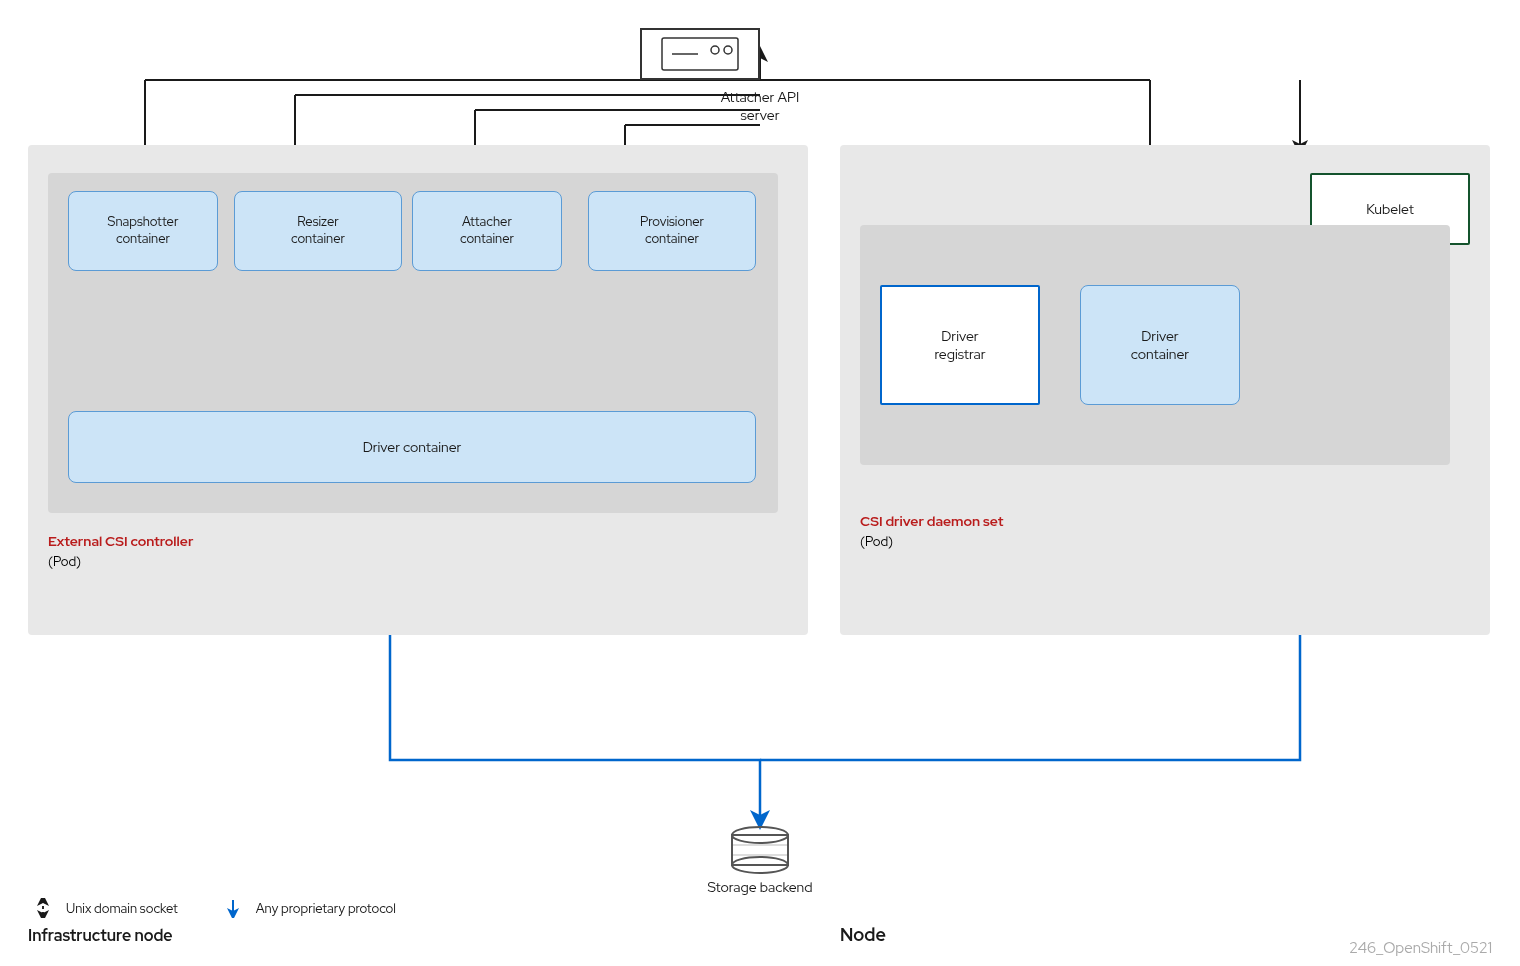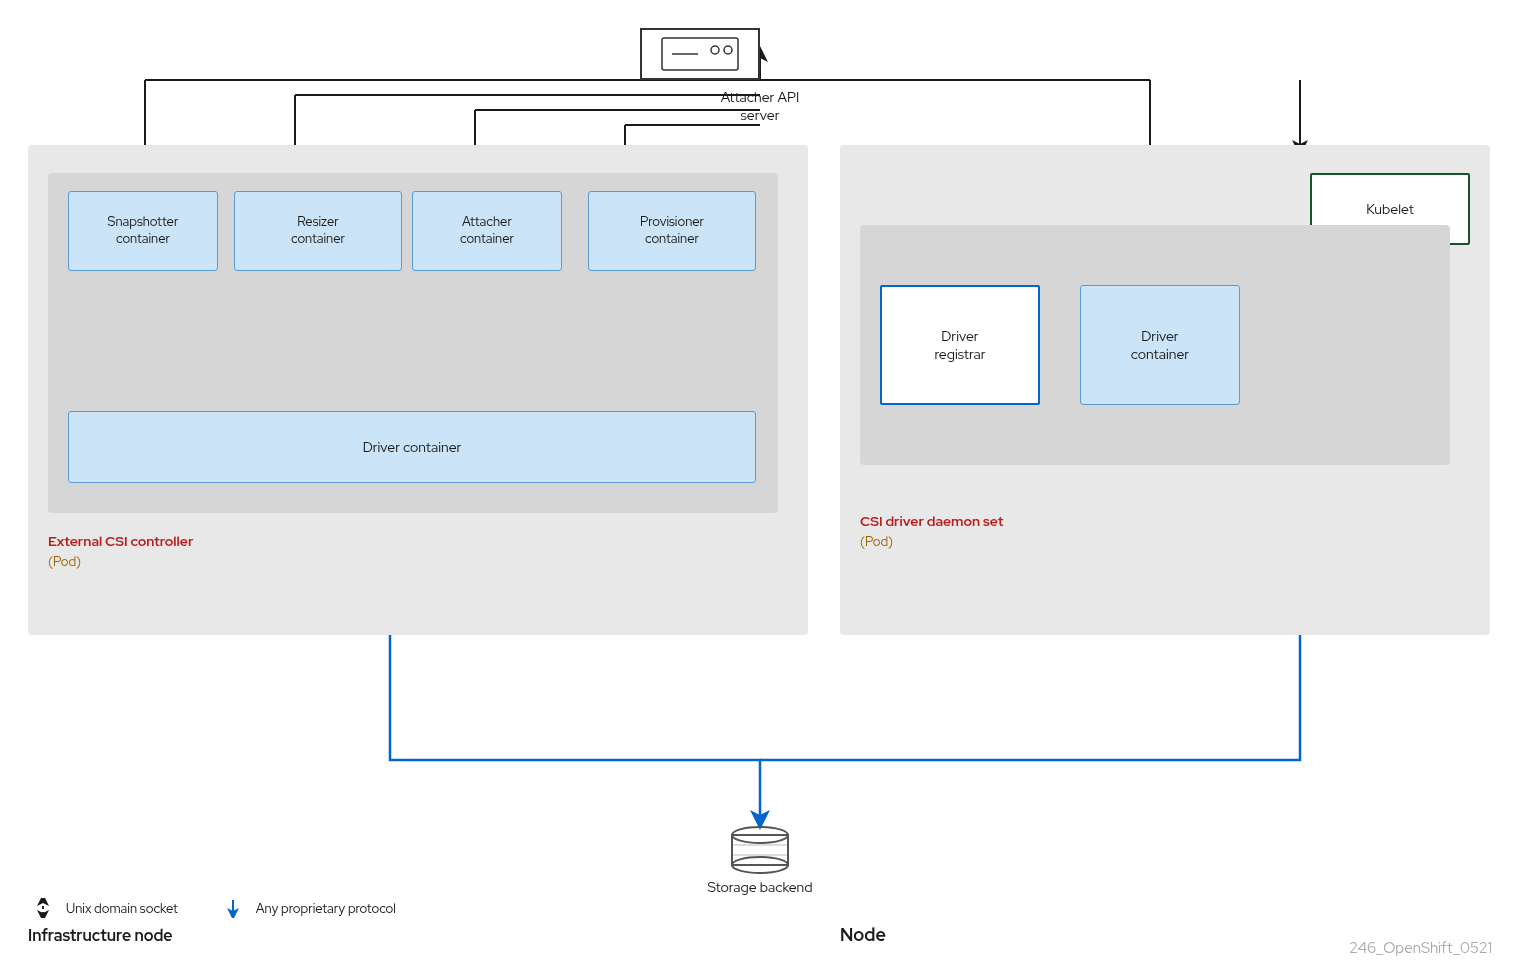--- a/index.html
+++ b/index.html
@@ -77,21 +77,21 @@
       height: 240px;
       background: #d6d6d6;
       border-radius: 4px;
     }
 
     
     .container-box {
       position: absolute;
       background: #cce4f7;
       border: 1.5px solid #5b9bd5;
-      border-radius: 3px;
+      border-radius: 8px;
       display: flex;
       align-items: center;
       justify-content: center;
       text-align: center;
       font-size: 14px;
       line-height: 1.3;
       padding: 16px;
     }
 
     
@@ -112,21 +112,21 @@
     .pod-label {
       position: absolute;
       font-size: 14px;
       font-weight: bold;
       color: #b91c1c;
     }
 
     .pod-sublabel {
       position: absolute;
       font-size: 13px;
-      color: #a16207;
+      color: #000000;
     }
 
     
     .arrows-svg {
       position: absolute;
       top: 0;
       left: 0;
       width: 1520px;
       height: 966px;
       pointer-events: none;

